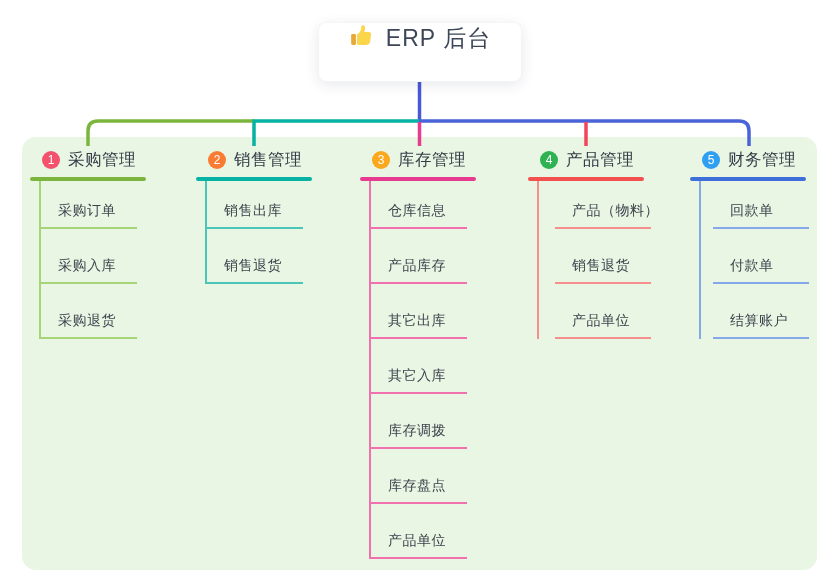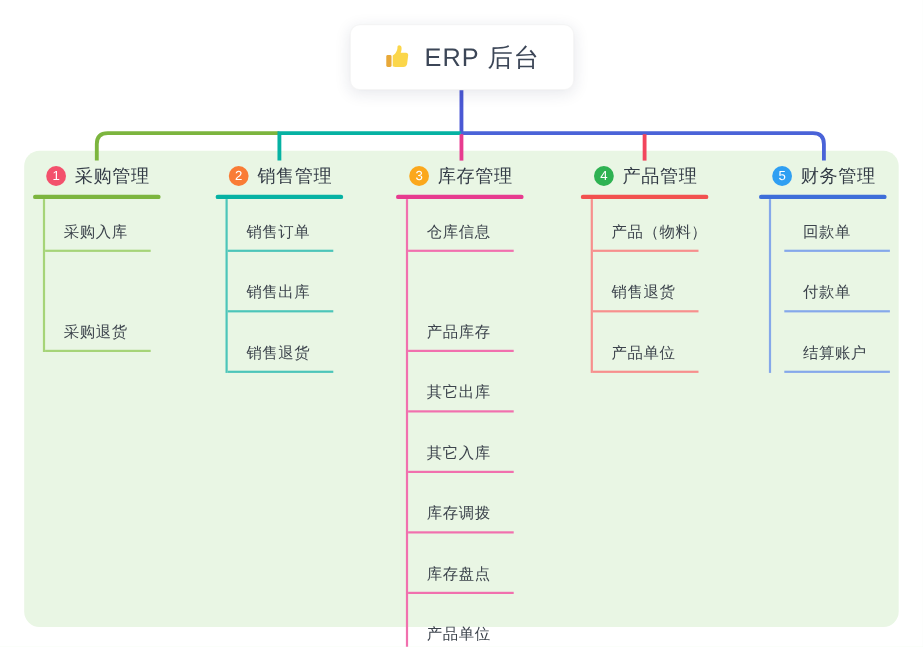--- a/index.html
+++ b/index.html
@@ -30,21 +30,21 @@
 
   
   .root-node {
     position: absolute;
     left: 318px; top: 22px;
     width: 204px; height: 60px;
     background: #ffffff;
     border: 1px solid rgba(0,0,0,0.04);
     border-radius: 9px;
     box-shadow: 0 3px 14px rgba(30,40,80,0.10);
-    display: flex; align-items: center; justify-content: center;
+    display: flex; justify-content: center;
     gap: 11px;
     z-index: 2;
     box-sizing: border-box;
     cursor: pointer;
   }
   .root-title {
     font-size: 23px;
     color: #3c4657;
     letter-spacing: 1px;
     white-space: nowrap;
@@ -129,59 +129,59 @@
     <span class="root-title">ERP 后台</span>
   </div>
 
   <div class="branch" style="left:30px">
     <div class="branch-header">
       <span class="badge" style="background: rgb(243, 81, 108);">1</span>
       <span class="branch-label">采购管理</span>
     </div>
     <div class="branch-underline" style="background: rgb(124, 181, 62);"></div>
     <div class="children" style="border-left-color: rgb(166, 212, 120);">
+        <div class="child-item" style="border-bottom-color: rgb(166, 212, 120);">
+          <span>采购订单</span>
+        </div>
         <div class="child-item" style="border-bottom-color: rgb(166, 212, 120); align-items: flex-end;">
           <span>采购入库</span>
         </div>
-        <div class="child-item" style="border-bottom-color: rgb(166, 212, 120); margin-top: 36px;">
+        <div class="child-item" style="border-bottom-color: rgb(166, 212, 120);">
           <span>采购退货</span>
         </div>
       </div>
   </div>
 
   <div class="branch" style="left:196px">
     <div class="branch-header">
       <span class="badge" style="background: rgb(249, 124, 53);">2</span>
       <span class="branch-label">销售管理</span>
     </div>
     <div class="branch-underline" style="background: rgb(6, 178, 163);"></div>
     <div class="children" style="border-left-color: rgb(76, 197, 185);">
         <div class="child-item" style="border-bottom-color: rgb(76, 197, 185);">
-          <span>销售订单</span>
-        </div>
-        <div class="child-item" style="border-bottom-color: rgb(76, 197, 185);">
           <span>销售出库</span>
         </div>
         <div class="child-item" style="border-bottom-color: rgb(76, 197, 185);">
           <span>销售退货</span>
         </div>
       </div>
   </div>
 
   <div class="branch" style="left:360px">
     <div class="branch-header">
       <span class="badge" style="background: rgb(251, 168, 28);">3</span>
       <span class="branch-label">库存管理</span>
     </div>
     <div class="branch-underline" style="background: rgb(231, 59, 143);"></div>
     <div class="children" style="border-left-color: rgb(241, 112, 174);">
         <div class="child-item" style="border-bottom-color: rgb(241, 112, 174);">
           <span>仓库信息</span>
         </div>
-        <div class="child-item" style="border-bottom-color: rgb(241, 112, 174); margin-top: 36px;">
+        <div class="child-item" style="border-bottom-color: rgb(241, 112, 174);">
           <span>产品库存</span>
         </div>
         <div class="child-item" style="border-bottom-color: rgb(241, 112, 174);">
           <span>其它出库</span>
         </div>
         <div class="child-item" style="border-bottom-color: rgb(241, 112, 174);">
           <span>其它入库</span>
         </div>
         <div class="child-item" style="border-bottom-color: rgb(241, 112, 174);">
           <span>库存调拨</span>
@@ -194,21 +194,21 @@
         </div>
       </div>
   </div>
 
   <div class="branch" style="left:528px">
     <div class="branch-header">
       <span class="badge" style="background: rgb(46, 178, 82);">4</span>
       <span class="branch-label">产品管理</span>
     </div>
     <div class="branch-underline" style="background: rgb(242, 81, 79);"></div>
-    <div class="children" style="border-left-color: rgb(247, 143, 141);">
+    <div class="children" style="border-left-color: rgb(247, 143, 141); padding-left: 16px;">
         <div class="child-item" style="border-bottom-color: rgb(247, 143, 141);">
           <span>产品（物料）</span>
         </div>
         <div class="child-item" style="border-bottom-color: rgb(247, 143, 141);">
           <span>销售退货</span>
         </div>
         <div class="child-item" style="border-bottom-color: rgb(247, 143, 141);">
           <span>产品单位</span>
         </div>
       </div>

